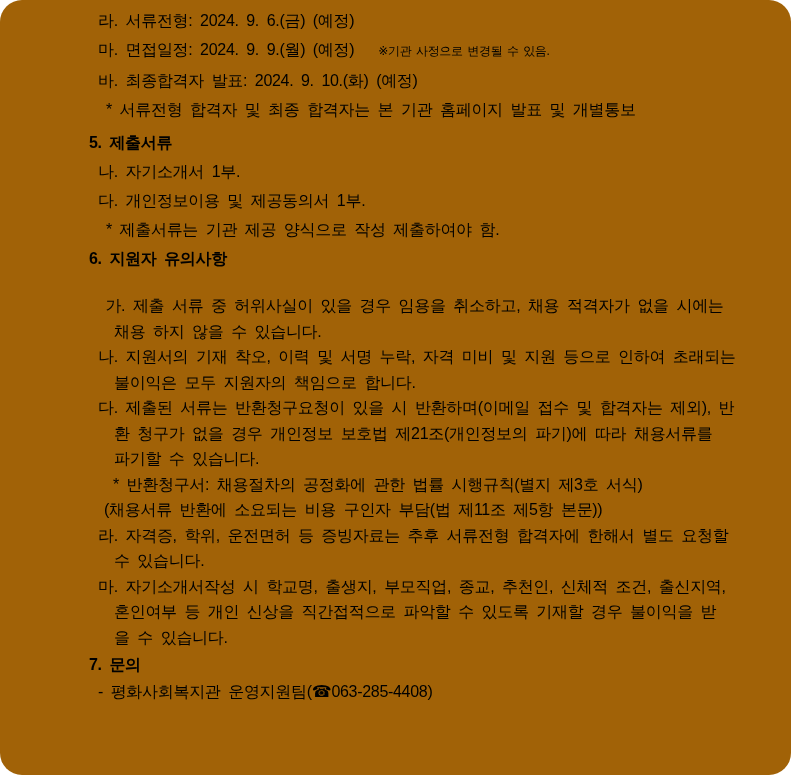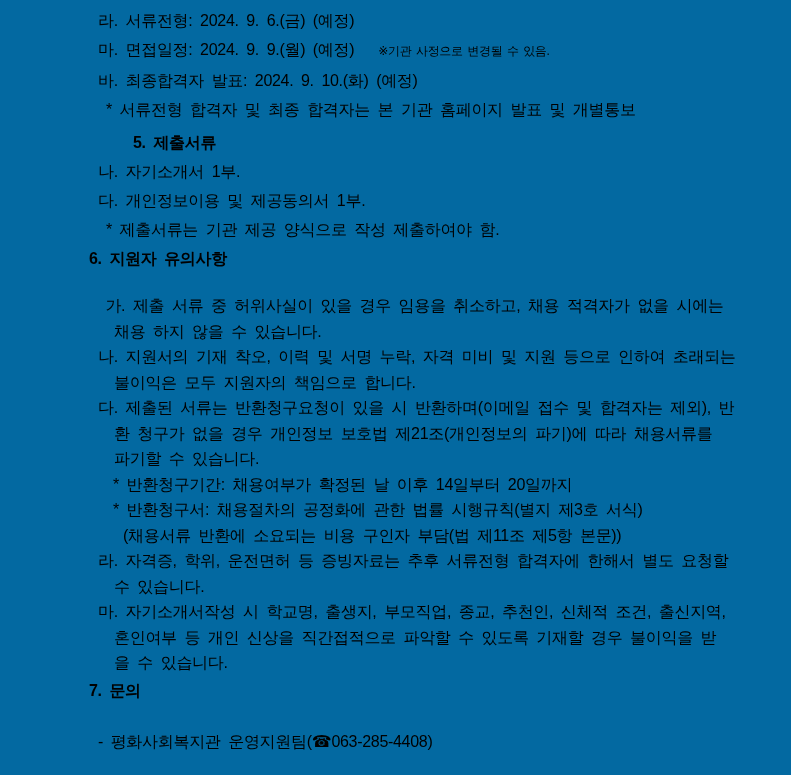--- a/index.html
+++ b/index.html
@@ -12,43 +12,44 @@
     height: 775px;
     overflow: hidden;
     font-family: "Liberation Sans", "DejaVu Sans", sans-serif;
     color: #000000;
   }
   .doc {
     box-sizing: border-box;
     width: 791px;
     height: 775px;
     padding: 6px 60px 0 89px;
-    background: #0369a1;
+    background: #a16207;
+    border-radius: 22px;
   }
   .line {
     font-size: 16px;
     line-height: 29px;
     letter-spacing: -0.3px;
     word-spacing: 3.5px;
     white-space: nowrap;
   }
   
   .doc .line:nth-child(n+10) { line-height: 25.5px; }
   .doc .line.section { line-height: 29px; font-weight: bold; }
-  .doc .line:nth-child(5)  { margin-top: 4px; margin-left: 44px; }   
+  .doc .line:nth-child(5)  { margin-top: 4px; }   
   .doc .line:nth-child(10) { margin-top: 20px; text-align: center; }  
   .doc .line:nth-child(26) { margin-top: 24px; }  
 
   
   .line.section { margin-left: 0; }
   .line.item    { margin-left: 9px; }
   .line.star1   { margin-left: 17px; }
   .line.star2   { margin-left: 24px; }
   .line.cont    { margin-left: 25px; }
-  .line.paren   { margin-left: 34px; }
+  .line.paren   { margin-left: 15px; }
   .line.dash    { margin-left: 9px; }
 
   .note {
     font-size: 12px;
     letter-spacing: -0.3px;
     word-spacing: 1.5px;
     margin-left: 24px;
   }
 </style>
 </head>
@@ -64,21 +65,20 @@
     <div class="line item"><span>다. 개인정보이용 및 제공동의서 1부.</span></div>
     <div class="line star1"><span>* 제출서류는 기관 제공 양식으로 작성 제출하여야 함.</span></div>
     <div class="line section"><span>6. 지원자 유의사항</span></div>
     <div class="line item"><span>가. 제출 서류 중 허위사실이 있을 경우 임용을 취소하고, 채용 적격자가 없을 시에는</span></div>
     <div class="line cont"><span>채용 하지 않을 수 있습니다.</span></div>
     <div class="line item"><span>나. 지원서의 기재 착오, 이력 및 서명 누락, 자격 미비 및 지원 등으로 인하여 초래되는</span></div>
     <div class="line cont"><span>불이익은 모두 지원자의 책임으로 합니다.</span></div>
     <div class="line item"><span>다. 제출된 서류는 반환청구요청이 있을 시 반환하며(이메일 접수 및 합격자는 제외), 반</span></div>
     <div class="line cont"><span>환 청구가 없을 경우 개인정보 보호법 제21조(개인정보의 파기)에 따라 채용서류를</span></div>
     <div class="line cont"><span>파기할 수 있습니다.</span></div>
-    <div class="line star2"><span>* 반환청구기간: 채용여부가 확정된 날 이후 14일부터 20일까지</span></div>
     <div class="line star2"><span>* 반환청구서: 채용절차의 공정화에 관한 법률 시행규칙(별지 제3호 서식)</span></div>
     <div class="line paren"><span>(채용서류 반환에 소요되는 비용 구인자 부담(법 제11조 제5항 본문))</span></div>
     <div class="line item"><span>라. 자격증, 학위, 운전면허 등 증빙자료는 추후 서류전형 합격자에 한해서 별도 요청할</span></div>
     <div class="line cont"><span>수 있습니다.</span></div>
     <div class="line item"><span>마. 자기소개서작성 시 학교명, 출생지, 부모직업, 종교, 추천인, 신체적 조건, 출신지역,</span></div>
     <div class="line cont"><span>혼인여부 등 개인 신상을 직간접적으로 파악할 수 있도록 기재할 경우 불이익을 받</span></div>
     <div class="line cont"><span>을 수 있습니다.</span></div>
     <div class="line section"><span>7. 문의</span></div>
     <div class="line dash"><span>- 평화사회복지관 운영지원팀(☎063-285-4408)</span></div>
   </div>

